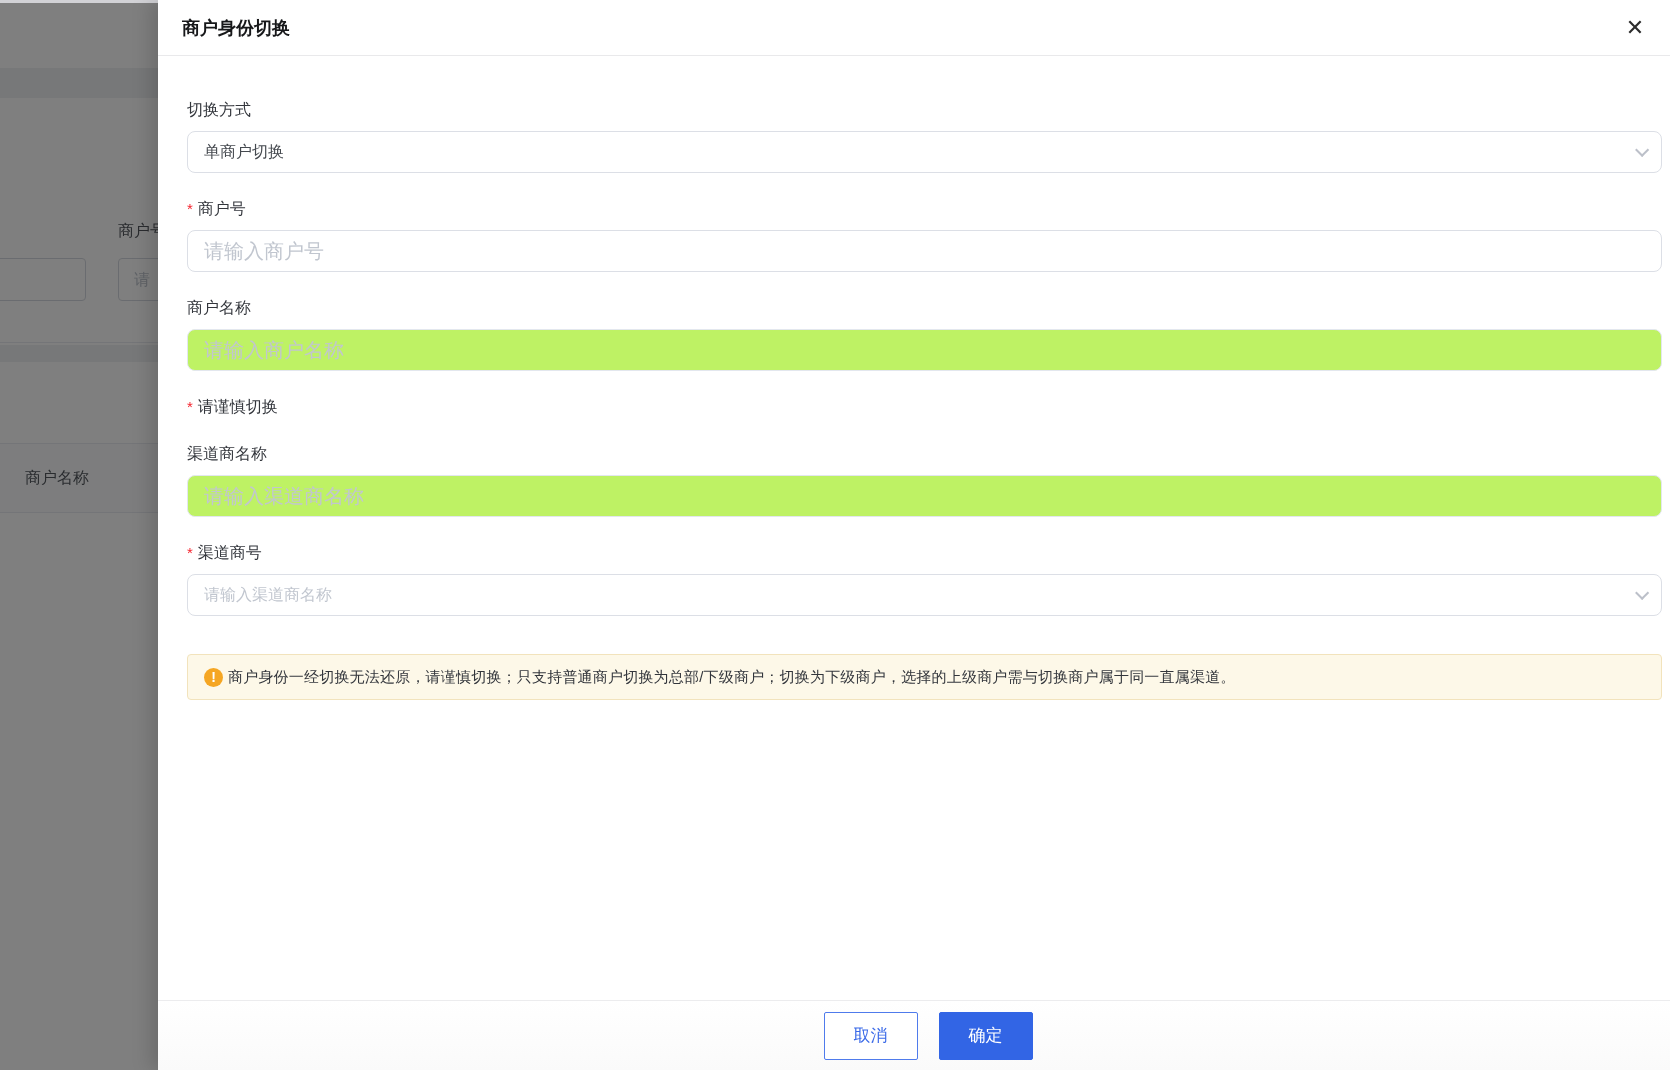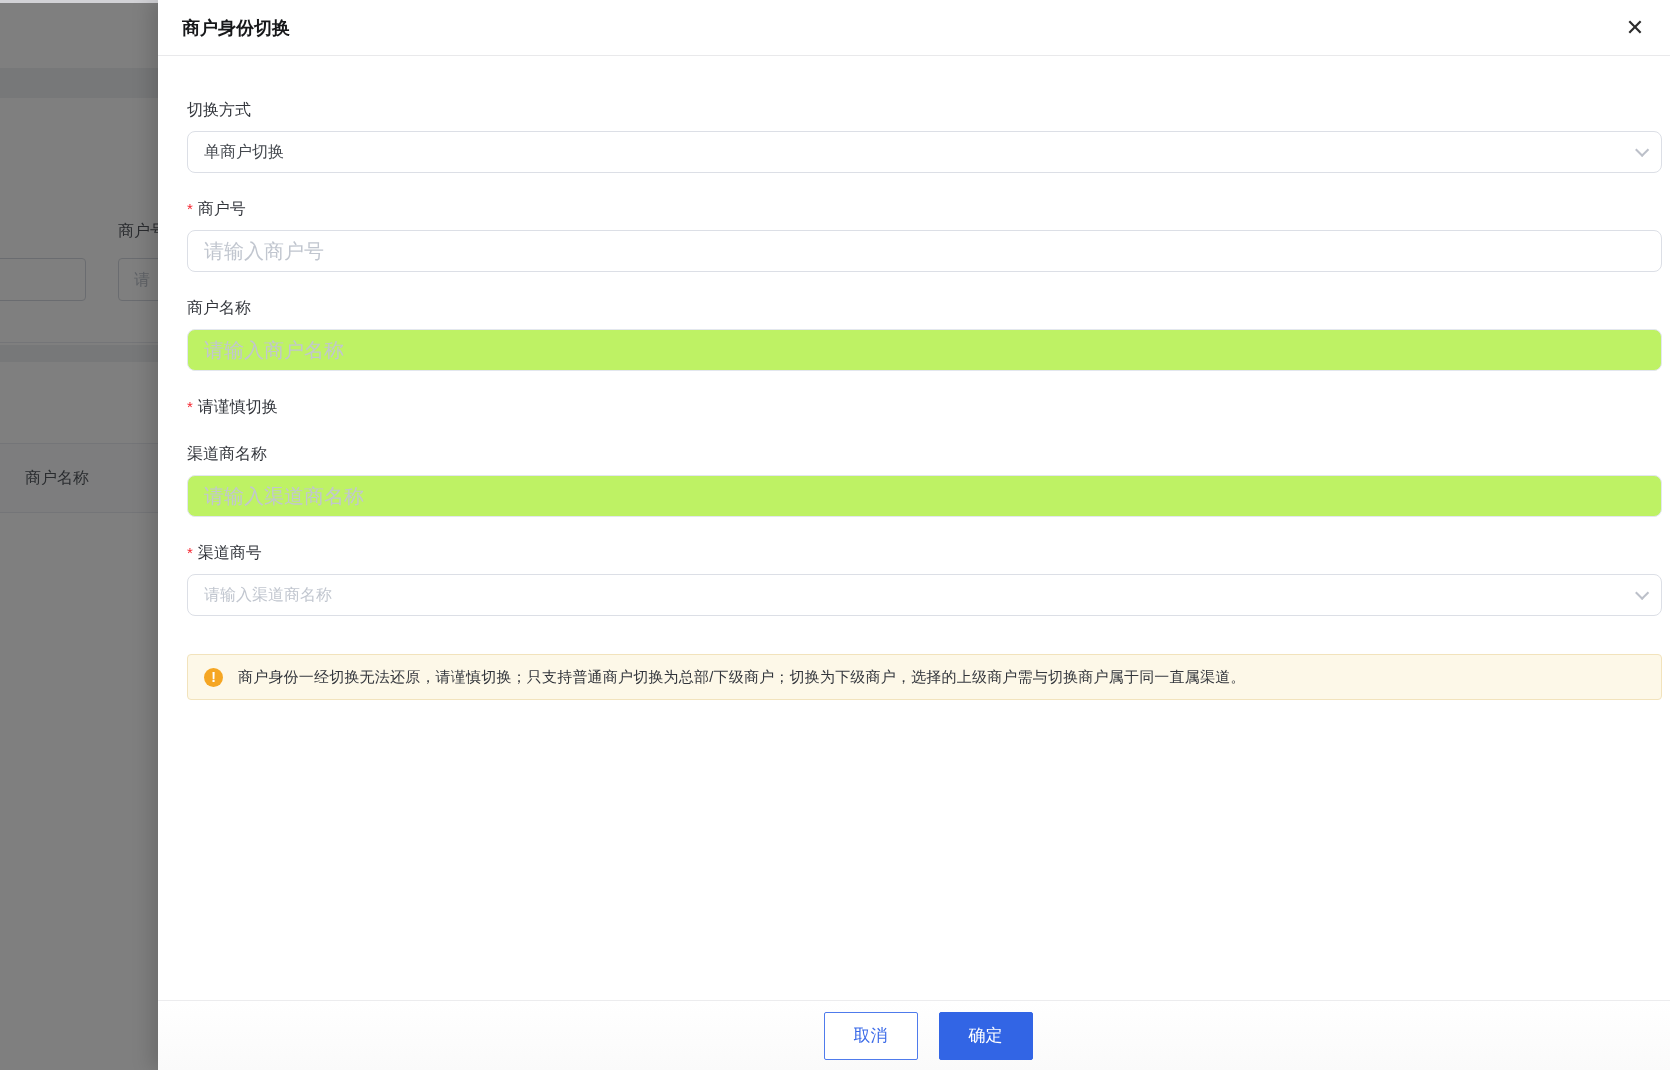--- a/index.html
+++ b/index.html
@@ -39,21 +39,21 @@
   .control { height: 42px; border: 1px solid #dcdfe6; border-radius: 8px; background: #fff; display: flex; align-items: center; padding: 0 16px; font-size: 16px; }
   .control input { border: none; outline: none; background: transparent; width: 100%; height: 100%; font-size: 20px; color: #45494f; font-family: inherit; }
   .control input::placeholder, .bg-input2::placeholder { color: #c1c6cf; }
   .control.disabled { background: #bef264; border-color: #e3e7ee; }
   .select-box { justify-content: space-between; cursor: pointer; }
   .select-value { color: #45494f; }
   .select-placeholder { color: #c1c6cf; }
   .chevron { width: 10px; height: 10px; border-right: 2px solid #bcc0c9; border-bottom: 2px solid #bcc0c9; transform: rotate(45deg) translateY(-3px); flex: none; }
   .alert { margin-top: 38px; height: 46px; background: #fdf8e8; border: 1px solid #f2e3bc; border-radius: 4px; display: flex; align-items: center; padding: 0 16px; }
   .alert-icon { width: 19px; height: 19px; border-radius: 50%; background: #f5a623; color: #fff; font-size: 14px; font-weight: 700; display: flex; align-items: center; justify-content: center; flex: none; line-height: 1; }
-  .alert-text { margin-left: 15px; font-size: 15px; color: #33363c; letter-spacing: 0.2px; }
+  .alert-text { margin-left: 5px; font-size: 15px; color: #33363c; letter-spacing: 0.2px; }
   .drawer-footer { position: absolute; left: 0; right: 0; bottom: 0; height: 70px; border-top: 1px solid #ececee; background: linear-gradient(#ffffff, #fafafa); display: flex; align-items: center; justify-content: center; gap: 21px; padding-left: 28px; }
   .btn { height: 48px; min-width: 94px; border-radius: 2px; font-size: 17px; display: flex; align-items: center; justify-content: center; cursor: pointer; font-family: inherit; padding: 0 24px; }
   .btn-cancel { background: #ffffff; border: 1px solid #4f7bec; color: #3b6ae8; }
   .btn-confirm { background: #3265e5; border: 1px solid #3265e5; color: #ffffff; }
 </style>
 </head>
 <body>
 
 <div class="bg-page">
   <div class="bg-topstrip"></div>

